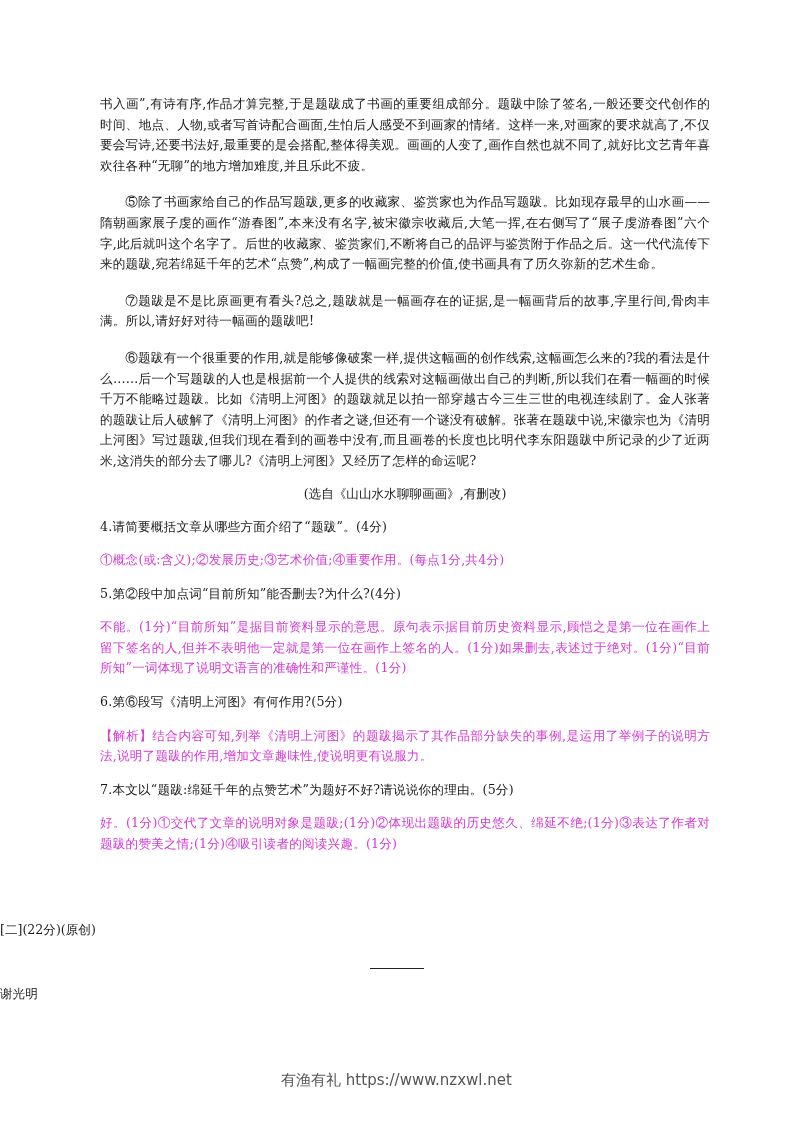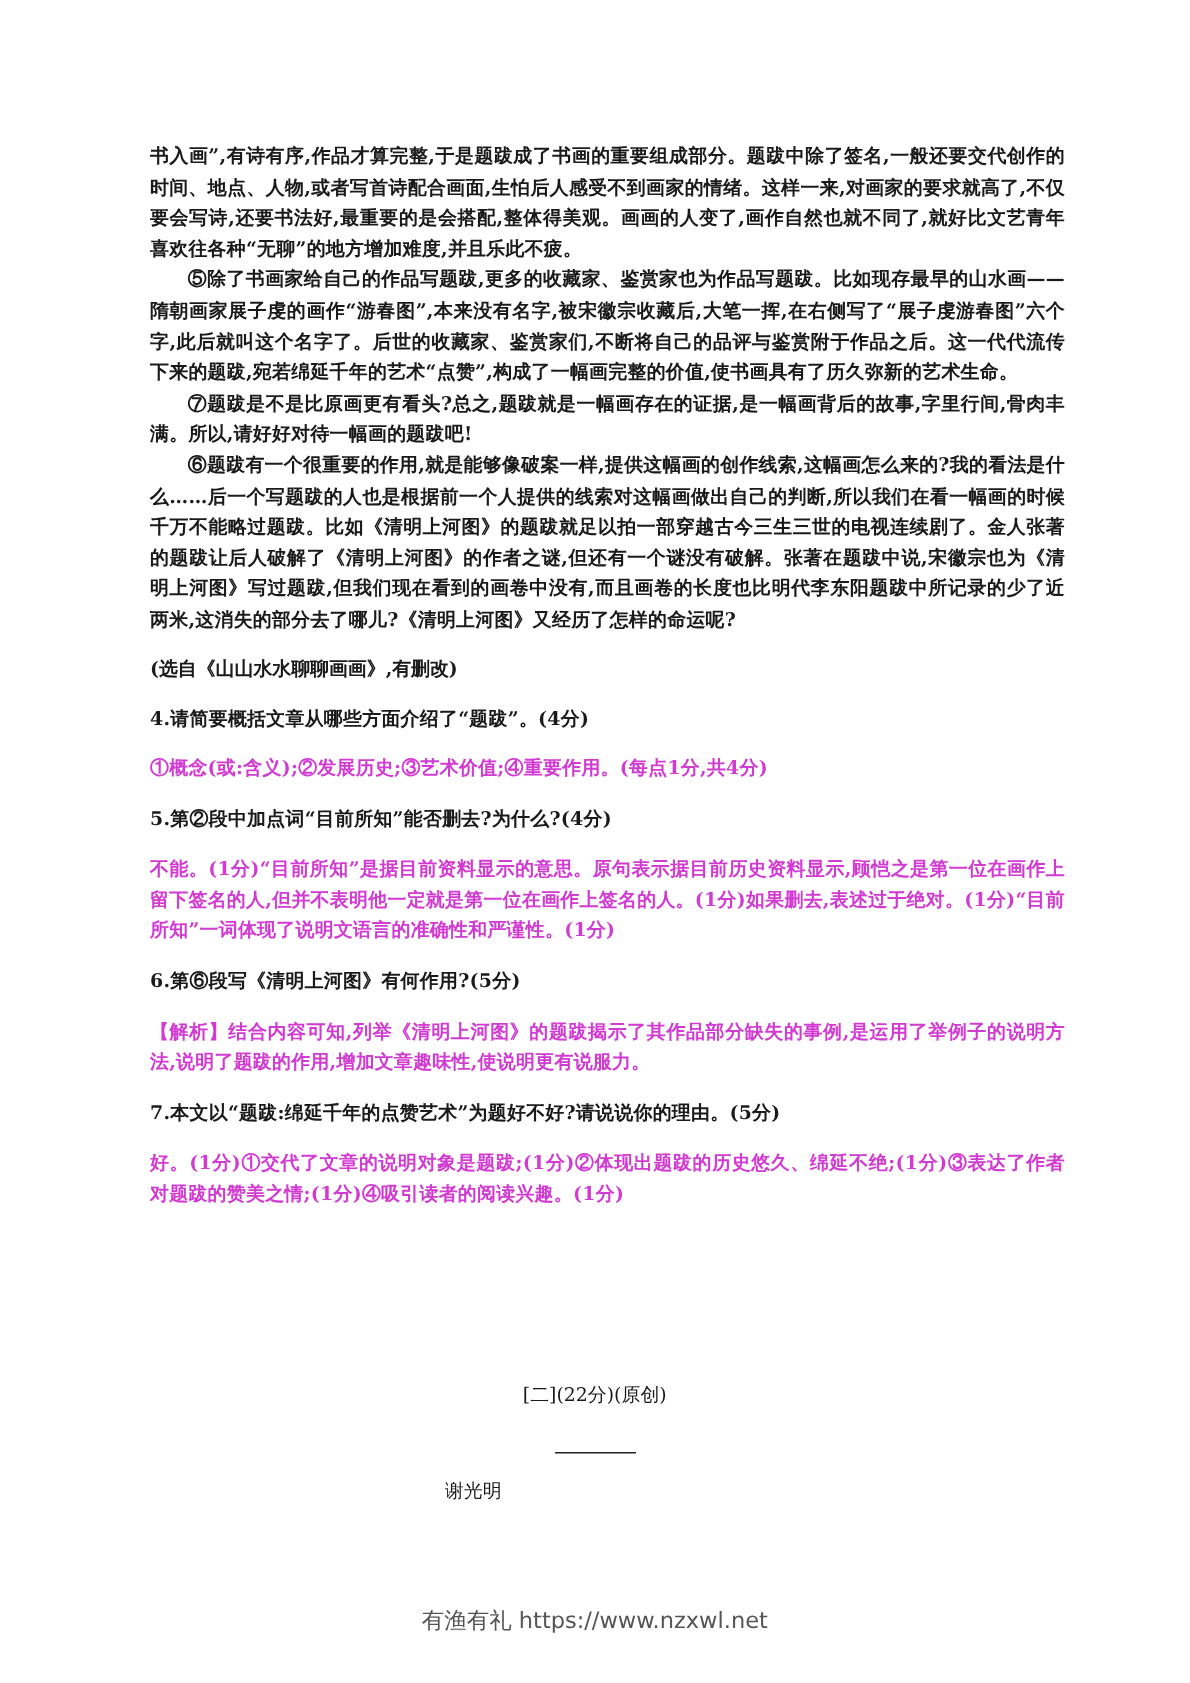--- a/index.html
+++ b/index.html
@@ -1,25 +1,25 @@
 <!DOCTYPE html>
 <html><head>
 <meta charset="utf-8">
 <style>
   html, body { margin: 0; padding: 0; background: #ffffff; }
   body { width: 793px; height: 1122px; position: relative; overflow: hidden;
          font-family: "DejaVu Serif", "Liberation Serif", serif; color: #1a1a1a; }
-  .page { position: absolute; left: 100px; top: 94px; width: 610px; font-weight: bold; }
+  .page { position: absolute; left: 100px; top: 94px; width: 610px; }
   .p { font-size: 12.6px; line-height: 20.6px; text-align: justify; margin: 0; letter-spacing: 0.2px; }
   .indent { text-indent: 2em; }
   .gap-s { margin-top: 13px; }
-  .gap-m { }
+  .gap-m { margin-top: 16px; }
   .answer { color: #d23bd2; }
-  .source { text-align: left; font-size: 12.6px; line-height: 20px; margin-top: 12px; }
-  .center { text-align: center; font-size: 12.6px; }
+  .source { text-align: center; font-size: 12.6px; line-height: 20px; margin-top: 12px; }
+  .center { text-align: left; font-size: 12.6px; }
   .section { position: absolute; left: 0; width: 793px; top: 922px; }
   .rule { position: absolute; left: 370px; top: 968px; width: 54px; height: 1px; background: #222; }
   .author { position: absolute; left: 0; width: 631px; top: 986px; }
   .footer { position: absolute; left: 0; width: 793px; top: 1071px; text-align: center;
             font-family: "DejaVu Sans", "Liberation Sans", sans-serif; font-size: 15px; color: #555; }
 </style>
 </head>
 <body>
 
 <div class="page">

